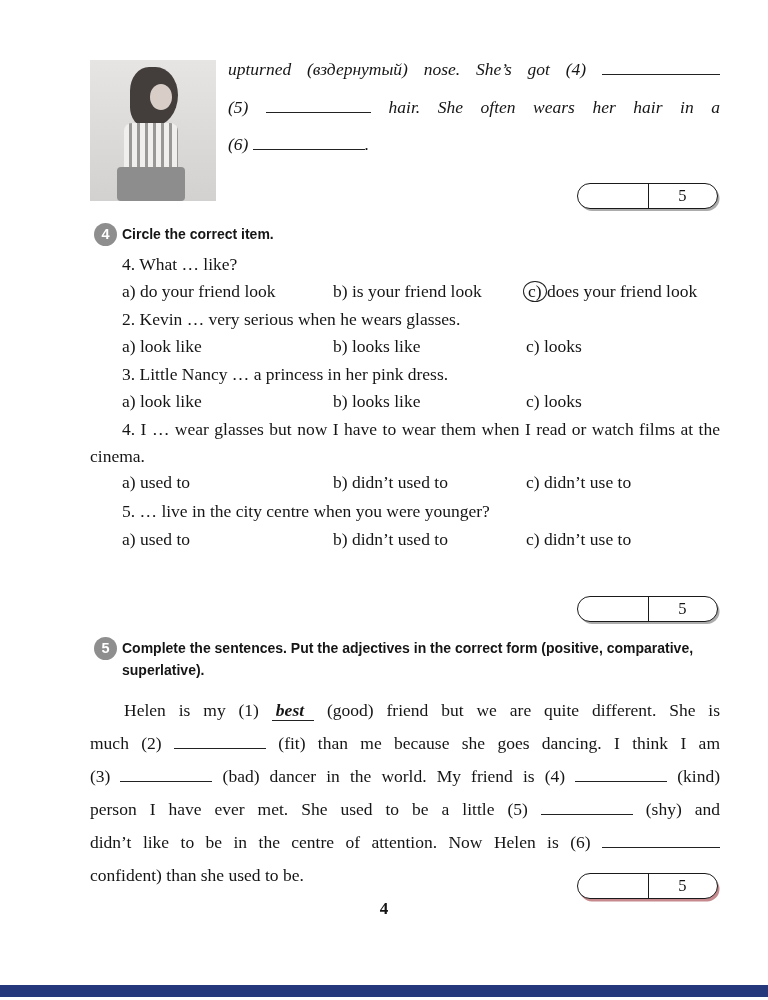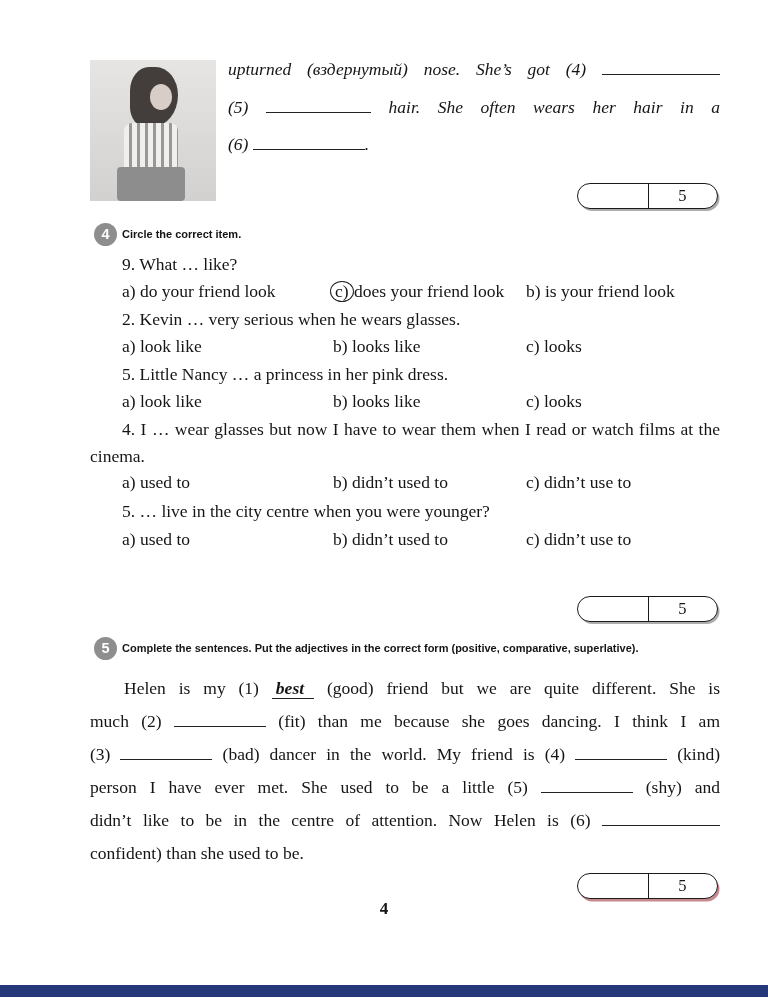--- a/index.html
+++ b/index.html
@@ -42,21 +42,21 @@
   .s1 { top:183px; } .s2 { top:596px; }
   .s3 { top:873px; box-shadow:2px 3px 0 -0.5px rgba(150,40,50,.55); }
 
   
   .ex { position:absolute; left:90px; width:630px; }
   .ex4 { top:223px; } .ex5 { top:637px; }
   .badge { position:absolute; left:4px; top:0; width:23px; height:23px;
            border-radius:50%; color:#fff; text-align:center; line-height:23px;
            font-family:"Liberation Sans", sans-serif; font-weight:bold; font-size:14.5px; }
   .ex-title { font-family:"Liberation Sans", sans-serif; font-weight:bold;
-              font-size:11px; line-height:22px; padding-left:32px; }
+              font-size:14px; line-height:22px; padding-left:32px; }
 
   
   .questions { margin-top:6px; line-height:26.5px; }
   .qblock { margin-top:2px; }
   .qtext { text-indent:32px; text-align:justify; }
   .opts { display:grid; grid-template-columns:211px 193px auto; padding-left:32px;font-family:Liberation Serif, serif; }
   .opt { white-space:nowrap; }
   .circled { display:inline-block; border:1.6px solid #222; border-radius:50%;
              padding:0 4px 1px 4px; margin:0 -4px 0 -3px; line-height:18px; }
 
@@ -91,37 +91,37 @@
 
   <div class="score s1">
     <span class="val">5</span>
   </div>
 
   <section class="ex ex4">
     <div class="badge" style="background: rgb(142, 142, 142);">4</div>
     <div class="ex-title">Circle the correct item.</div>
     <div class="questions" id="ex4-questions">
         <div class="qblock">
-          <div class="qtext">9. What … like?</div>
+          <div class="qtext">4. What … like?</div>
           <div class="opts">
             <div class="opt"><span class="prefix">a)</span> <span class="otext">do your friend look</span></div>
+            <div class="opt"><span class="prefix">b)</span> <span class="otext">is your friend look</span></div>
             <div class="opt"><span class="prefix circled">c)</span> <span class="otext">does your friend look</span></div>
-            <div class="opt"><span class="prefix">b)</span> <span class="otext">is your friend look</span></div>
           </div>
         </div>
         <div class="qblock">
           <div class="qtext">2. Kevin … very serious when he wears glasses.</div>
           <div class="opts">
             <div class="opt"><span class="prefix">a)</span> <span class="otext">look like</span></div>
             <div class="opt"><span class="prefix">b)</span> <span class="otext">looks like</span></div>
             <div class="opt"><span class="prefix">c)</span> <span class="otext">looks</span></div>
           </div>
         </div>
         <div class="qblock">
-          <div class="qtext">5. Little Nancy … a princess in her pink dress.</div>
+          <div class="qtext">3. Little Nancy … a princess in her pink dress.</div>
           <div class="opts">
             <div class="opt"><span class="prefix">a)</span> <span class="otext">look like</span></div>
             <div class="opt"><span class="prefix">b)</span> <span class="otext">looks like</span></div>
             <div class="opt"><span class="prefix">c)</span> <span class="otext">looks</span></div>
           </div>
         </div>
         <div class="qblock">
           <div class="qtext">4. I … wear glasses but now I have to wear them when I read or watch films at the cinema.</div>
           <div class="opts">
             <div class="opt"><span class="prefix">a)</span> <span class="otext">used to</span></div>

